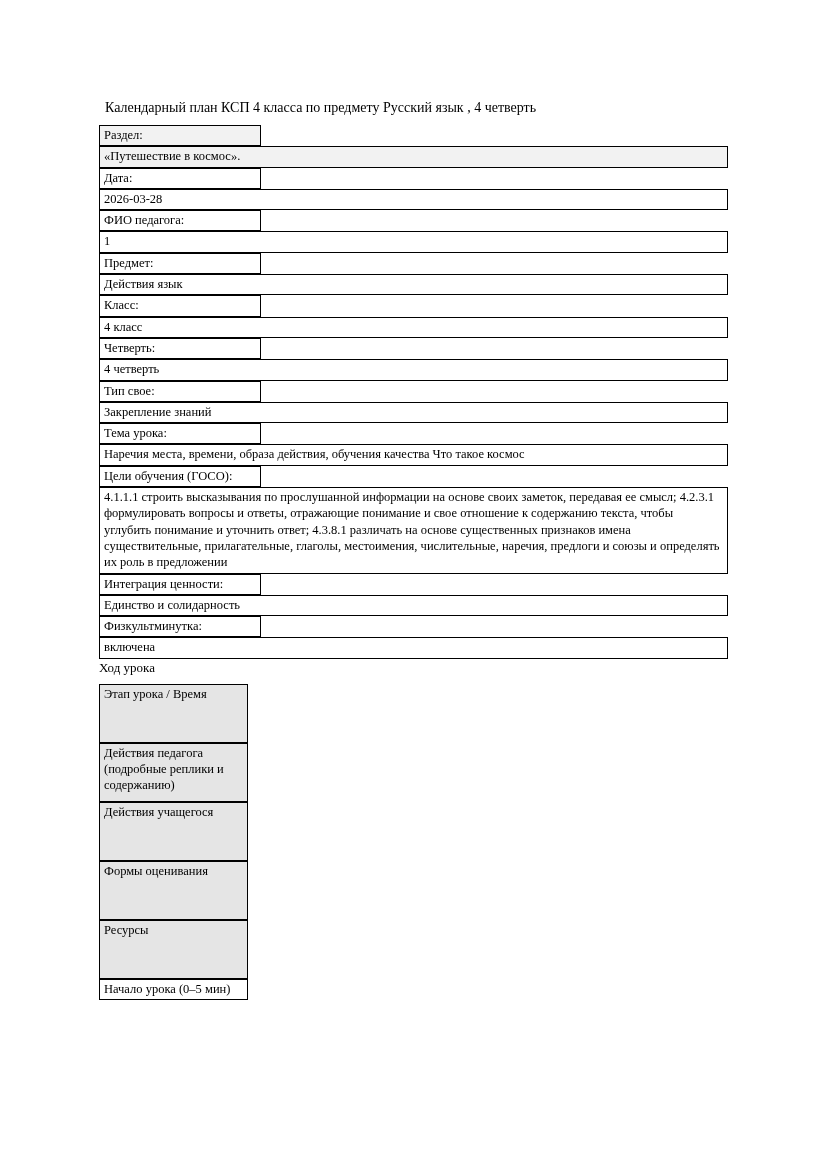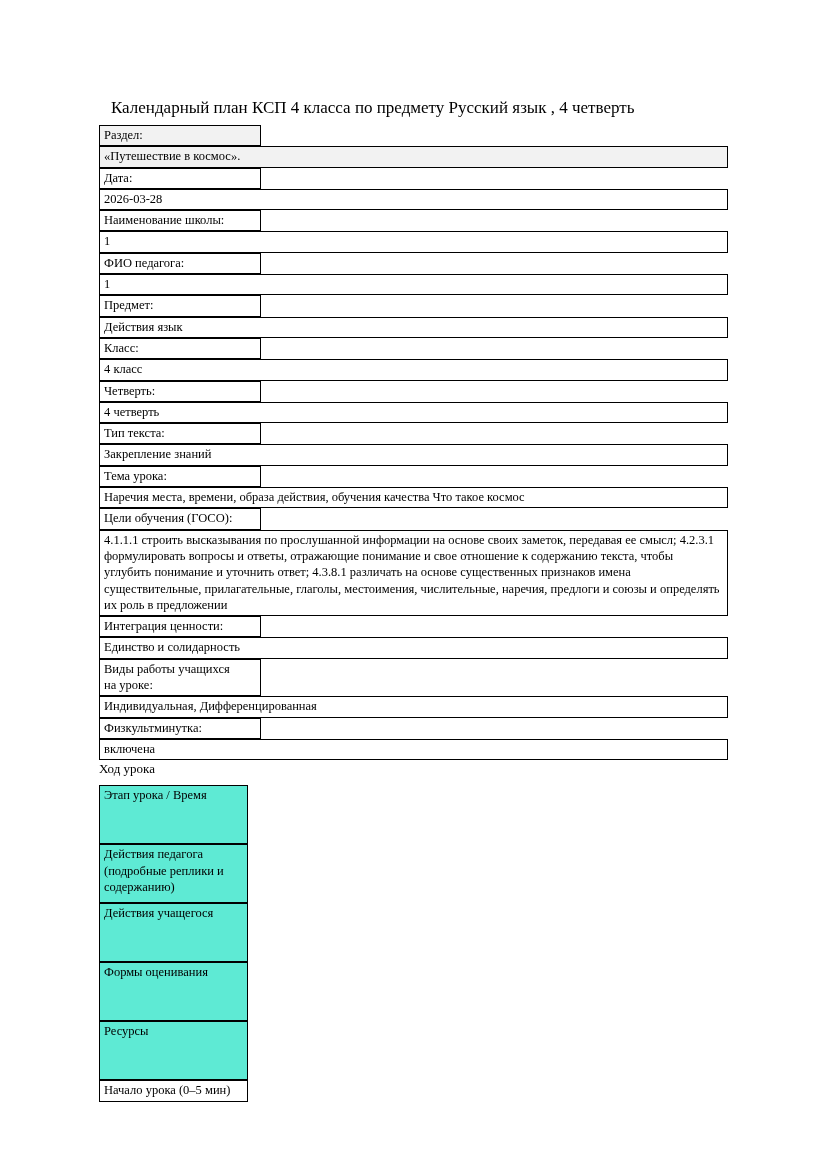--- a/index.html
+++ b/index.html
@@ -22,23 +22,23 @@
     height: 1170px;
     background: #fff;
   }
   .content {
     position: absolute;
     left: 99px;
     top: 100px;
     width: 629px;
   }
   .doc-title {
-    font-size: 17px;
+    font-size: 14px;
     line-height: 16px;
-    margin: 0 0 9px 12px;
+    margin: 0 0 9px 6px;
     white-space: pre;
   }
   table {
     border-collapse: collapse;
     width: 629px;
     table-layout: fixed;
   }
   table.info-table td, table.plan-table td, table.plan-table th {
     border: 1px solid #000000;
     vertical-align: top;
@@ -60,21 +60,21 @@
     font-size: 13px;
     line-height: 16px;
     margin: 1px 0 8px 0;
   }
   table.plan-table col.c1 { width: 149px; }
   table.plan-table col.c2 { width: 142px; }
   table.plan-table col.c3 { width: 108px; }
   table.plan-table col.c4 { width: 114px; }
   table.plan-table col.c5 { width: 116px; }
   table.plan-table thead th {
-    background: #5eead4;
+    background: #e5e5e5;
     height: 54px;
   }
   .cell-text { display: block; white-space: pre-line; }
 </style>
 </head>
 <body>
 
 <div class="page">
   <div class="content">
 
@@ -84,59 +84,50 @@
       <tbody>
         <tr class="shaded">
           <td class="label cell-text">Раздел:</td>
           <td class="cell-text">«Путешествие в космос».</td>
         </tr>
         <tr>
           <td class="label cell-text">Дата:</td>
           <td class="cell-text">2026-03-28</td>
         </tr>
         <tr>
-          <td class="label cell-text">Наименование школы:</td>
-          <td class="cell-text">1</td>
-        </tr>
-        <tr>
           <td class="label cell-text">ФИО педагога:</td>
           <td class="cell-text">1</td>
         </tr>
         <tr>
           <td class="label cell-text">Предмет:</td>
           <td class="cell-text">Действия язык</td>
         </tr>
         <tr>
           <td class="label cell-text">Класс:</td>
           <td class="cell-text">4 класс</td>
         </tr>
         <tr>
           <td class="label cell-text">Четверть:</td>
           <td class="cell-text">4 четверть</td>
         </tr>
         <tr>
-          <td class="label cell-text">Тип текста:</td>
+          <td class="label cell-text">Тип свое:</td>
           <td class="cell-text">Закрепление знаний</td>
         </tr>
         <tr>
           <td class="label cell-text">Тема урока:</td>
           <td class="cell-text">Наречия места, времени, образа действия, обучения качества Что такое космос</td>
         </tr>
         <tr>
           <td class="label cell-text">Цели обучения (ГОСО):</td>
           <td class="cell-text">4.1.1.1 строить высказывания по прослушанной информации на основе своих заметок, передавая ее смысл; 4.2.3.1 формулировать вопросы и ответы, отражающие понимание и свое отношение к содержанию текста, чтобы углубить понимание и уточнить ответ; 4.3.8.1 различать на основе существенных признаков имена существительные, прилагательные, глаголы, местоимения, числительные, наречия, предлоги и союзы и определять их роль в предложении</td>
         </tr>
         <tr>
           <td class="label cell-text">Интеграция ценности:</td>
           <td class="cell-text">Единство и солидарность</td>
-        </tr>
-        <tr>
-          <td class="label cell-text">Виды работы учащихся
-на уроке:</td>
-          <td class="cell-text">Индивидуальная, Дифференцированная</td>
         </tr>
         <tr>
           <td class="label cell-text">Физкультминутка:</td>
           <td class="cell-text">включена</td>
         </tr>
       </tbody>
     </table>
 
     <p class="section-label">Ход урока</p>
 

